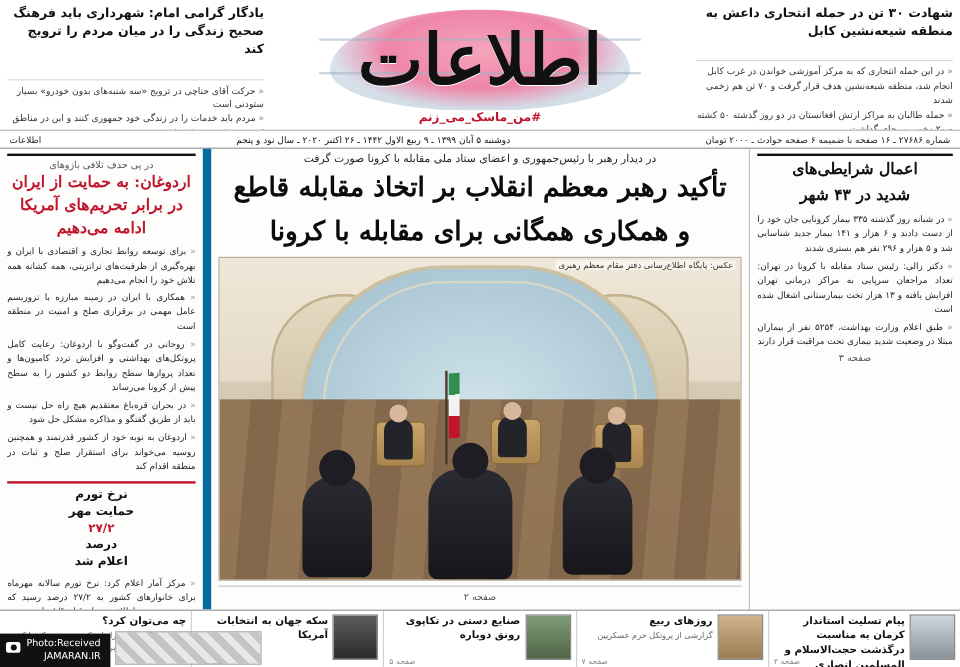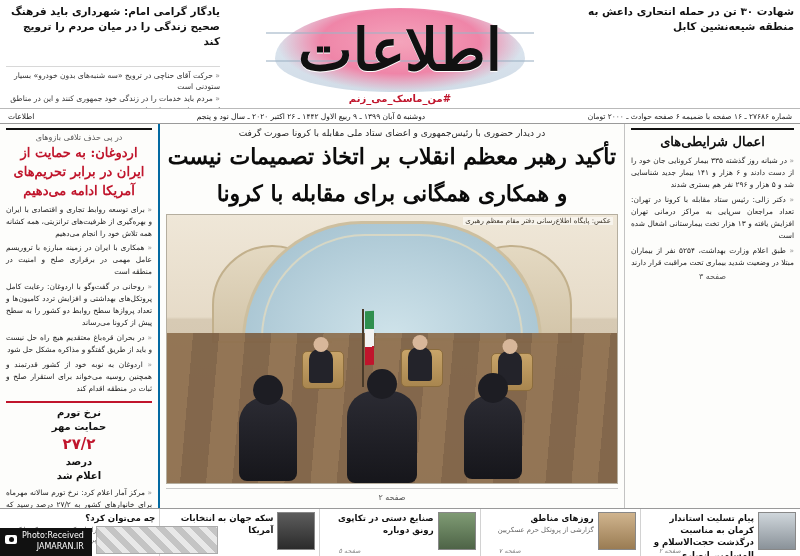--- a/index.html
+++ b/index.html
@@ -125,22 +125,22 @@
     border-left:1px solid #c3c3c3;
     padding:4px 6px 0 6px;
     box-sizing:border-box;
   }
   .col-center{
     flex:1;
     padding:4px 6px 0 6px;
     box-sizing:border-box;
   }
   .col-left{
-    width:160px;
-    border-right:2px solid #0369a1;
+    width:176px;
+    border-right:7px solid #0369a1;
     padding:4px 6px 0 6px;
     box-sizing:border-box;
   }
 
   .lead-head{
     text-align:center;
     font-family:"DejaVu Serif","Liberation Serif",serif;
     font-size:22px;
     font-weight:bold;
     line-height:1.5;
@@ -300,21 +300,21 @@
   .divider{
     border-top:1px solid #c9c9c9;
     margin:4px 0;
   }
   .numbox{
     text-align:center;
     border-top:2px solid #c0152c;
     padding-top:3px;
   }
   .numbox .big{
-    font-size:15px;font-weight:bold;color:#c0152c;line-height:1.4;
+    font-size:10px;font-weight:bold;color:#c0152c;line-height:1.4;
   }
   .numbox .lbl{font-size:10px;font-weight:bold;color:#111;line-height:1.4;}
 
   
   .bottom{
     position:relative;
     height:48px;
     border-top:1px solid #9a9a9a;
     display:flex;
     background:#fff;
@@ -336,21 +336,21 @@
     border:1px solid #888;
   }
   .bthumb.portrait{background:linear-gradient(#cfd6db,#8a9299);}
   .bthumb.green{background:linear-gradient(#7f9b74,#4e6447);}
   .bthumb.warm{background:linear-gradient(#d0b48e,#9a7c53);}
   .bthumb.dark{background:linear-gradient(#5d5d5d,#2b2b2b);}
   .btitle{
     font-size:8.6px;font-weight:bold;line-height:1.42;color:#111;
   }
   .bsub{font-size:6.8px;color:#666;line-height:1.4;margin-top:2px;}
-  .bnum{position:absolute;bottom:2px;left:18px;font-size:6.5px;color:#888;font-style:italic;}
+  .bnum{position:absolute;bottom:2px;left:4px;font-size:6.5px;color:#888;}
 
   
   .credit{
     position:absolute;
     left:0;bottom:0;
     background:#111;
     color:#fff;
     font-size:8px;
     padding:3px 8px 3px 22px;
     line-height:1.35;
@@ -378,20 +378,25 @@
 </style>
 </head>
 <body>
 
 <div class="page">
 
   <div class="masthead">
 
     <div class="mast-col right">
       <div class="mast-head">شهادت ۳۰ تن در حمله انتحاری داعش به منطقه شیعه‌نشین کابل</div>
+      <div class="mast-sub">
+        <div class="bullet">در این حمله انتحاری که به مرکز آموزشی خواندن در غرب کابل انجام شد، منطقه شیعه‌نشین هدف قرار گرفت و ۷۰ تن هم زخمی شدند</div>
+        <div class="bullet">حمله طالبان به مراکز ارتش افغانستان در دو روز گذشته ۵۰ کشته و ۲۰ زخمی بر جای گذاشت</div>
+        <div>صفحه ۱۶</div>
+      </div>
     </div>
 
     <div class="logo-wrap">
       <div class="mask-art"></div>
       <div class="mask-band"></div>
       <div class="logo-text">اطلاعات</div>
       <div class="logo-hash">#من_ماسک_می_زنم</div>
     </div>
 
     <div class="mast-col left">
@@ -408,32 +413,33 @@
     <span>شماره ۲۷۶۸۶ ـ ۱۶ صفحه با ضمیمه ۶ صفحه حوادث ـ ۲۰۰۰ تومان</span>
     <span class="mid">دوشنبه ۵ آبان ۱۳۹۹ ـ ۹ ربیع الاول ۱۴۴۲ ـ ۲۶ اکتبر ۲۰۲۰ ـ سال نود و پنجم</span>
     <span>اطلاعات</span>
   </div>
 
   <div class="body-grid">
 
     <div class="col-right">
       <div class="sidebox">
         <div class="sb-title">اعمال شرایطی‌های</div>
+        <div class="sb-title">شدید در ۴۳ شهر</div>
         <div class="sb-text">
           <p>در شبانه روز گذشته ۳۳۵ بیمار کرونایی جان خود را از دست دادند و ۶ هزار و ۱۴۱ بیمار جدید شناسایی شد و ۵ هزار و ۲۹۶ نفر هم بستری شدند</p>
           <p>دکتر زالی: رئیس ستاد مقابله با کرونا در تهران: تعداد مراجعان سرپایی به مراکز درمانی تهران افزایش یافته و ۱۳ هزار تخت بیمارستانی اشغال شده است</p>
           <p>طبق اعلام وزارت بهداشت، ۵۲۵۴ نفر از بیماران مبتلا در وضعیت شدید بیماری تحت مراقبت قرار دارند</p>
         </div>
         <div class="sb-kicker">صفحه ۳</div>
       </div>
     </div>
 
     <div class="col-center">
-      <div class="kicker">در دیدار حضوری با رئیس‌جمهوری و اعضای ستاد ملی مقابله با کرونا صورت گرفت</div>
-      <div class="lead-head">تأکید رهبر معظم انقلاب بر اتخاذ تصمیمات نیست</div>
+      <div class="kicker">در دیدار رهبر با رئیس‌جمهوری و اعضای ستاد ملی مقابله با کرونا صورت گرفت</div>
+      <div class="lead-head">تأکید رهبر معظم انقلاب بر اتخاذ مقابله قاطع</div>
       <div class="lead-head">و همکاری همگانی برای مقابله با کرونا</div>
 
       <div class="photo">
         <div class="ph-wall"></div>
         <div class="ph-arch2"></div>
         <div class="ph-arch3"></div>
         <div class="ph-arch"></div>
         <div class="ph-floor"></div>
         <div class="ph-flagpole"></div>
         <div class="ph-flag"></div>
@@ -486,21 +492,21 @@
   </div>
 
   <div class="bottom">
     <div class="bcell">
       <div class="bthumb portrait"></div>
       <div class="btitle">پیام تسلیت استاندار کرمان به مناسبت درگذشت حجت‌الاسلام و المسلمین انصاری</div>
       <div class="bnum">صفحه ۲</div>
     </div>
     <div class="bcell">
       <div class="bthumb warm"></div>
-      <div class="btitle">روزهای مناطق</div>
+      <div class="btitle">روزهای ربیع</div>
       <div class="bsub">گزارشی از پروتکل حرم عسکریین</div>
       <div class="bnum">صفحه ۷</div>
     </div>
     <div class="bcell">
       <div class="bthumb green"></div>
       <div class="btitle">صنایع دستی در تکاپوی رونق دوباره</div>
       <div class="bnum">صفحه ۵</div>
     </div>
     <div class="bcell">
       <div class="bthumb dark"></div>

